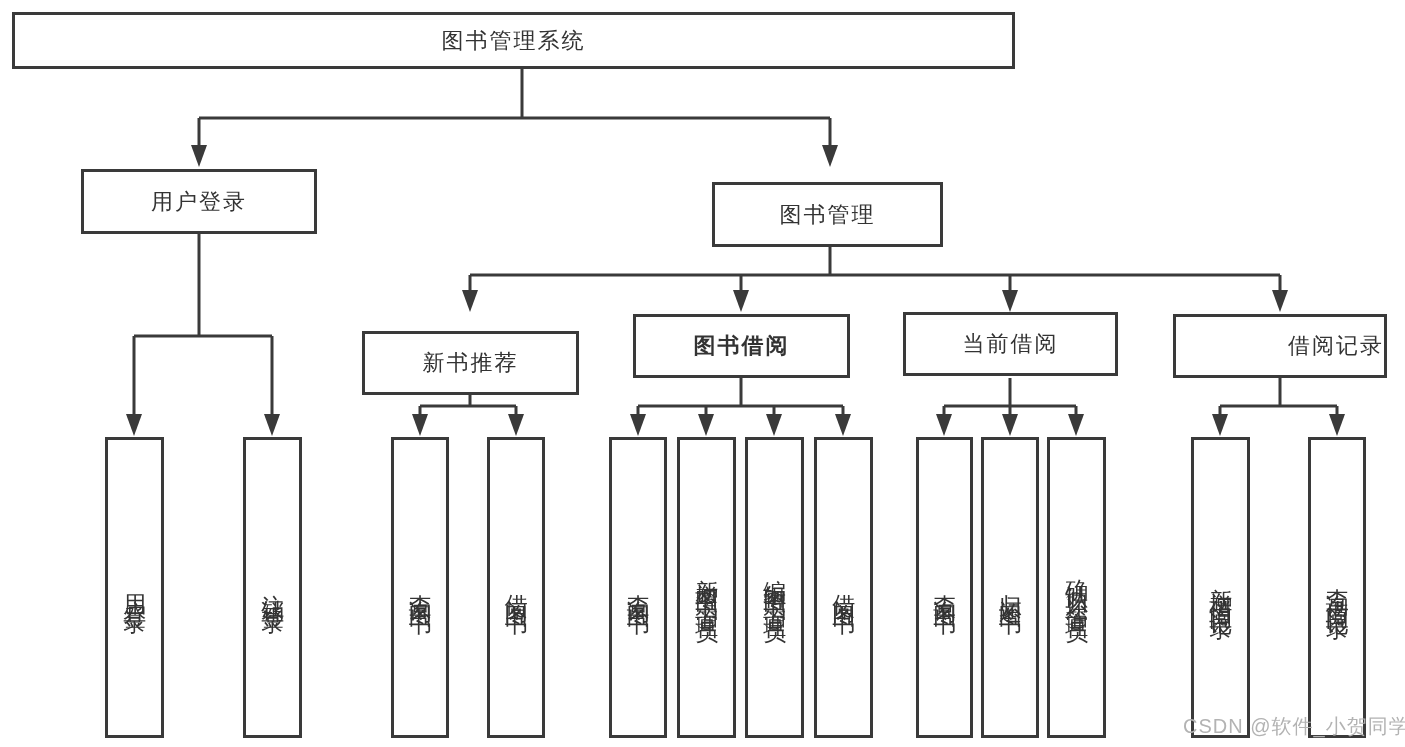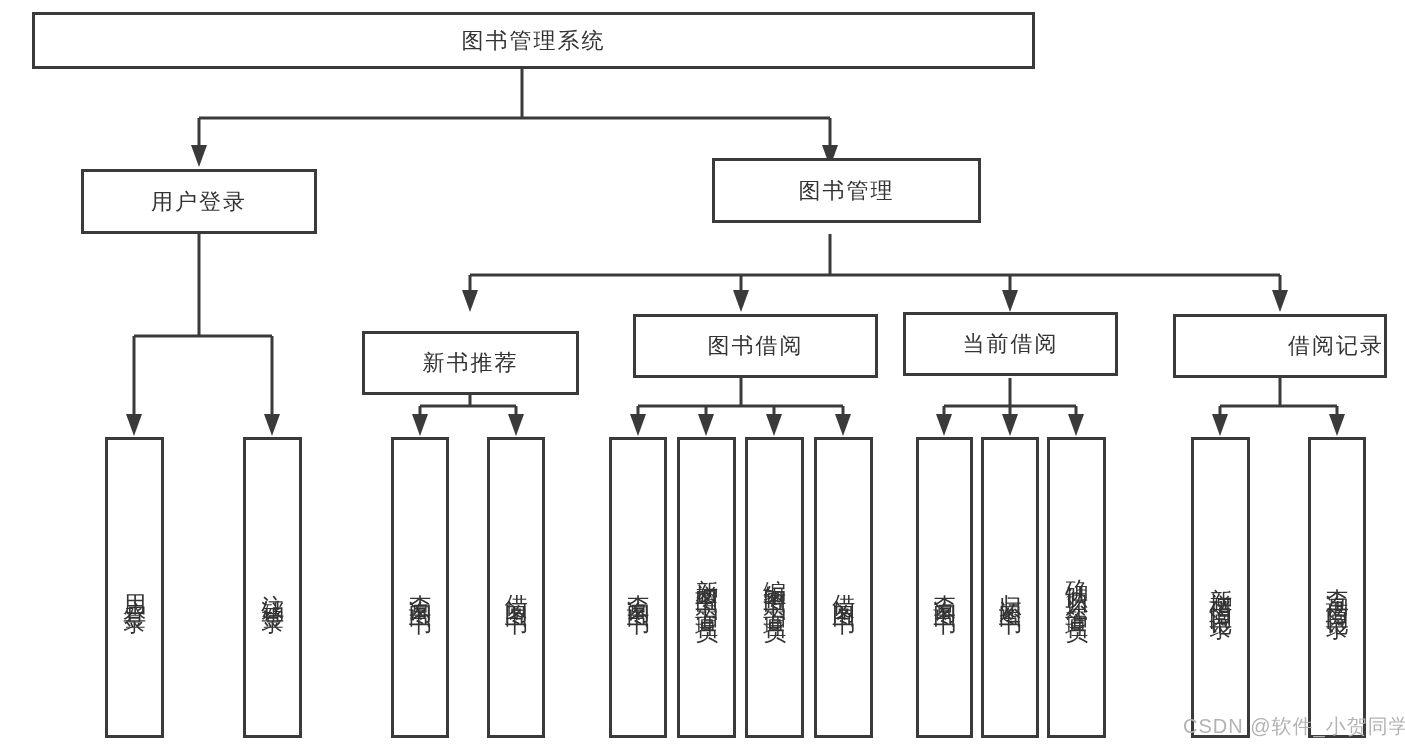--- a/index.html
+++ b/index.html
@@ -83,35 +83,35 @@
       <polygon points="766,414 782,414 774,436"></polygon>
       <polygon points="835,414 851,414 843,436"></polygon>
       <polygon points="936,414 952,414 944,436"></polygon>
       <polygon points="1002,414 1018,414 1010,436"></polygon>
       <polygon points="1068,414 1084,414 1076,436"></polygon>
       <polygon points="1212,414 1228,414 1220,436"></polygon>
       <polygon points="1329,414 1345,414 1337,436"></polygon>
     </g>
   </svg>
 
-  <div class="box hbox" style="left:32px; top:12px; width:1003px; height:57px;align-items:center;">
+  <div class="box hbox" style="left:12px; top:12px; width:1003px; height:57px;align-items:center;">
     <span>图书管理系统</span>
   </div>
 
   <div class="box hbox" style="left:81px; top:169px; width:236px; height:65px;">
     <span>用户登录</span>
   </div>
-  <div class="box hbox" style="left:712px; top:158px; width:269px; height:65px;">
+  <div class="box hbox" style="left:712px; top:182px; width:231px; height:65px;">
     <span>图书管理</span>
   </div>
 
   <div class="box hbox" style="left:362px; top:331px; width:217px; height:64px;">
     <span>新书推荐</span>
   </div>
-  <div class="box hbox" style="left:633px; top:314px; width:245px; height:64px;">
+  <div class="box hbox" style="left:633px; top:314px; width:217px; height:64px;font-weight:bold;">
     <span>图书借阅</span>
   </div>
   <div class="box hbox" style="left:903px; top:312px; width:215px; height:64px;">
     <span>当前借阅</span>
   </div>
   <div class="box hbox" style="left:1173px; top:314px; width:214px; height:64px;justify-content:flex-end;">
     <span>借阅记录</span>
   </div>
 
   <div class="box vbox" style="left:105px; width:59px;">

